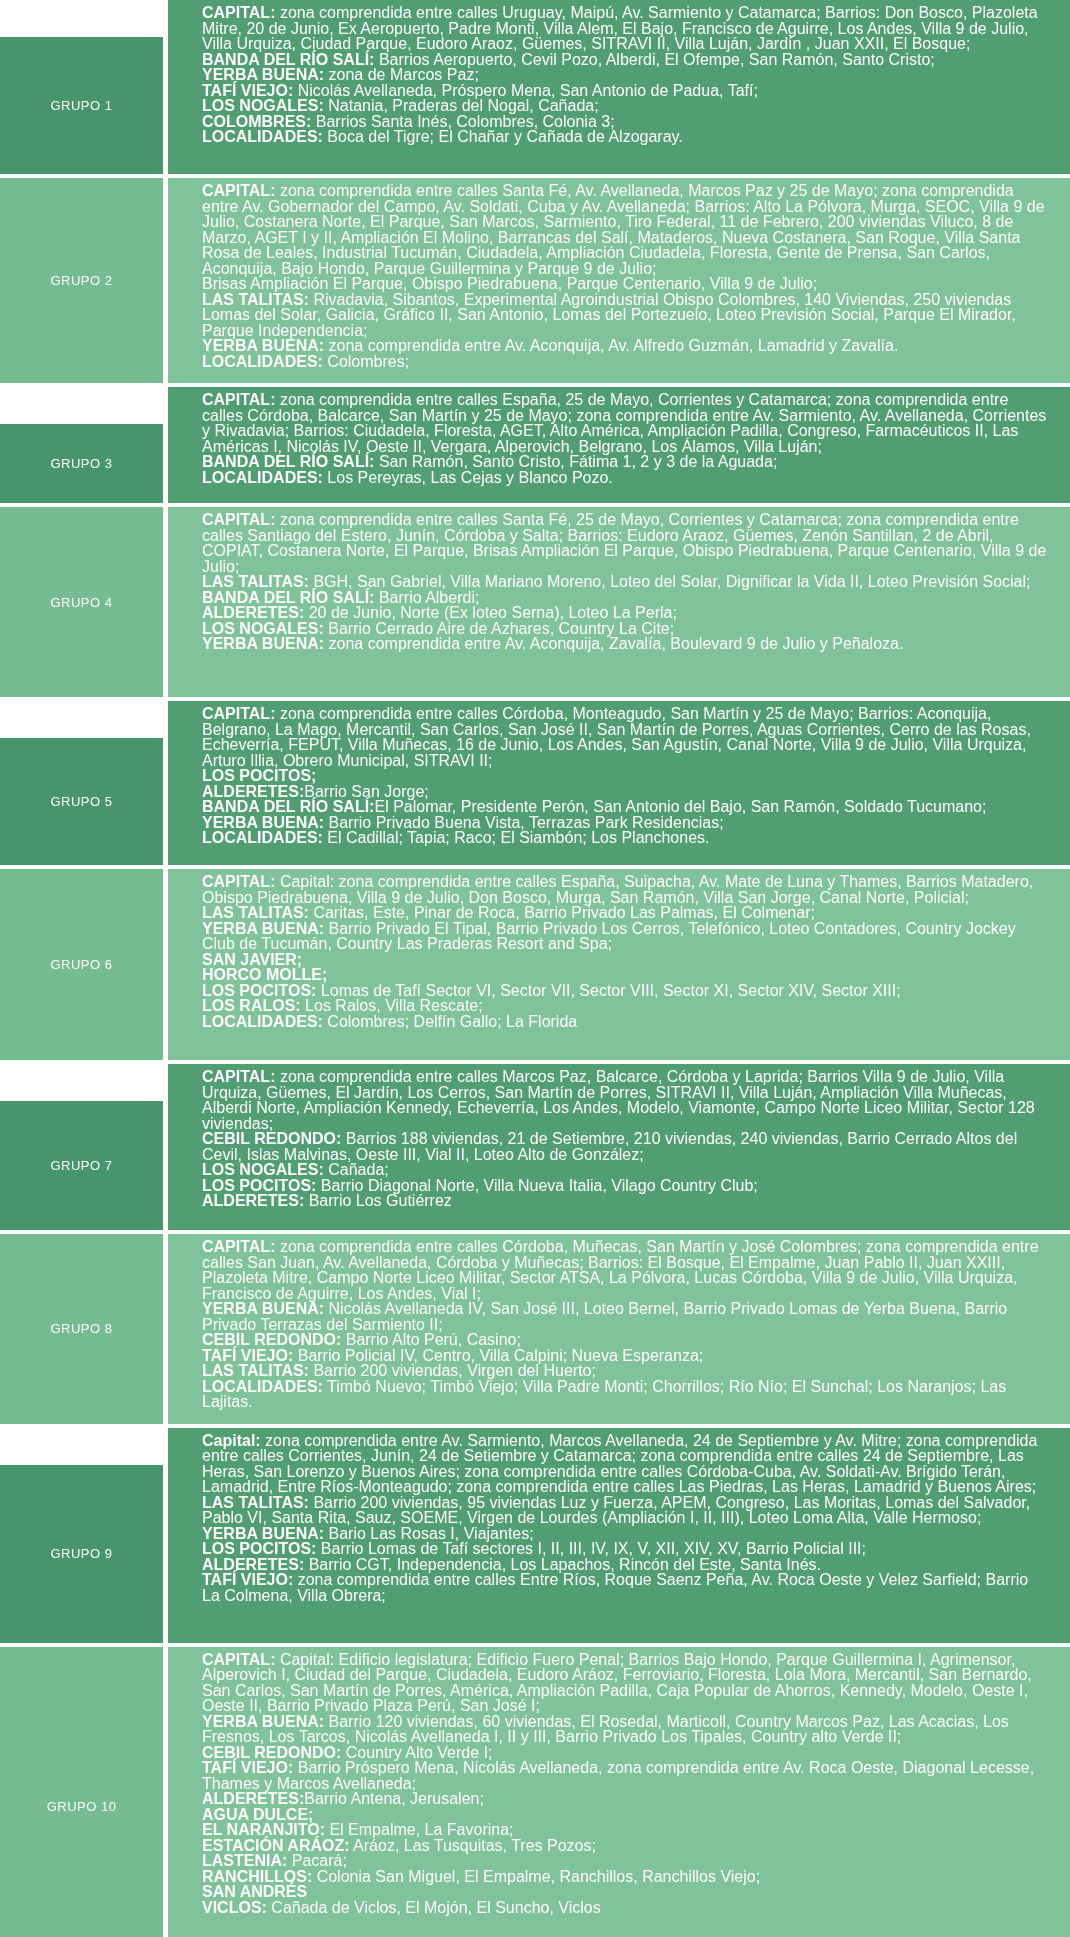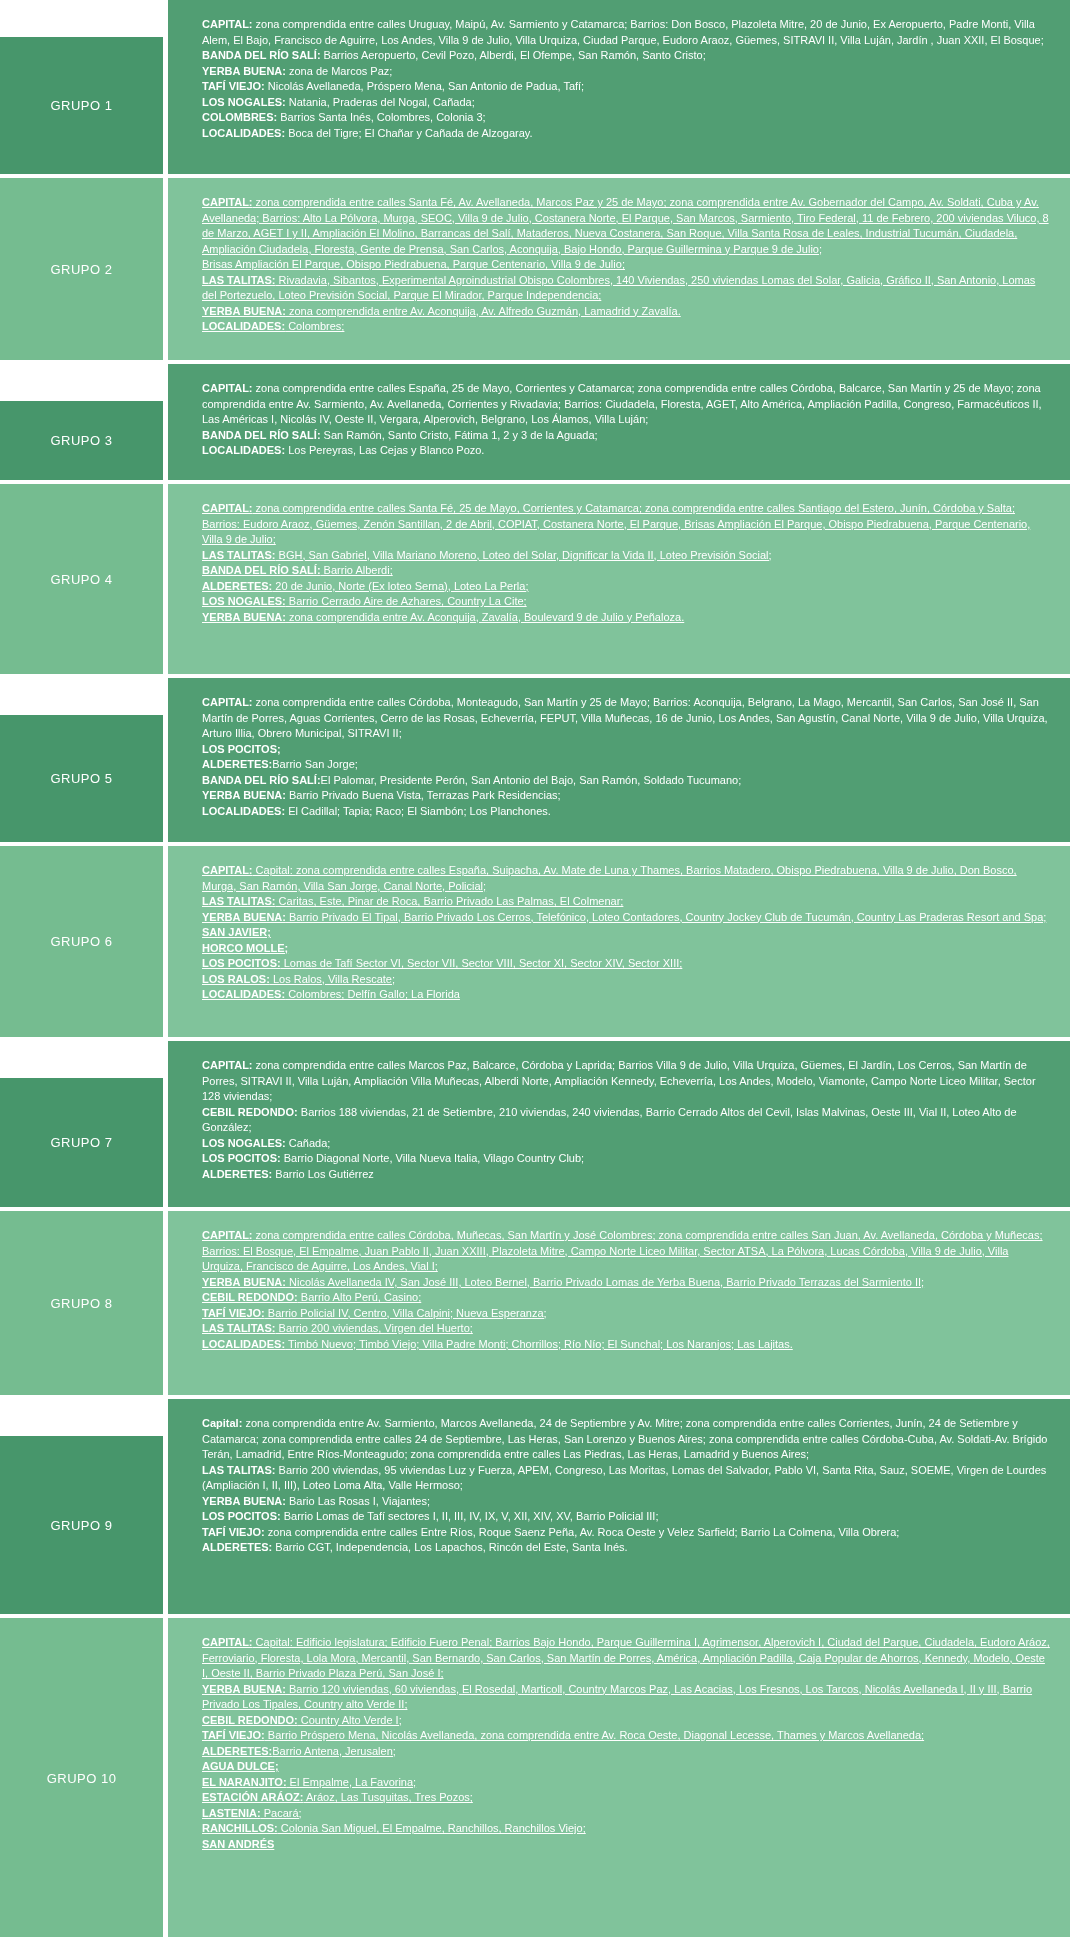--- a/index.html
+++ b/index.html
@@ -16,36 +16,36 @@
     gap: 4px;
   }
   .row {
     display: flex;
     gap: 5px;
     width: 100%;
   }
   .row.dark .label-cell   { background: var(--dark_label, #47966B); margin-top: 37px; }
   .row.dark .content-cell { background: var(--dark_content, #519E73); }
   .row.light .label-cell   { background: var(--light_label, #75BC90); text-align: right; }
-  .row.light .content-cell { background: var(--light_content, #80C39B); text-decoration: underline; }
+  .row.light .content-cell { background: var(--light_content, #80C39B); }
   .label-cell {
     width: 163px;
     flex: 0 0 163px;
     display: flex;
     align-items: center;
     justify-content: center;
     color: var(--text, #ffffff);
     font-size: 13px;
     letter-spacing: 0.5px;
   }
   .content-cell {
     flex: 1;
     color: var(--text, #ffffff);
-    padding: 17px 20px 14px 34px;
-    font-size: 11px;
+    padding: 5px 20px 14px 34px;
+    font-size: 16px;
     line-height: 15.5px;
     box-sizing: border-box;
   }
   .entry { margin: 0; }
   .entry strong { font-weight: bold; }
   
   .row:nth-child(1)  { min-height: 174px; }
   .row:nth-child(2)  { min-height: 182px; }
   .row:nth-child(3)  { min-height: 116px; }
   .row:nth-child(4)  { min-height: 190px; }
@@ -172,36 +172,37 @@
 
   <div class="row dark">
     <div class="label-cell">
       <span>GRUPO 9</span>
     </div>
     <div class="content-cell">
         <div class="entry"><strong>Capital:</strong><span> zona comprendida entre Av. Sarmiento, Marcos Avellaneda, 24 de Septiembre y Av. Mitre; zona comprendida entre calles Corrientes, Junín, 24 de Setiembre y Catamarca; zona comprendida entre calles 24 de Septiembre, Las Heras, San Lorenzo y Buenos Aires; zona comprendida entre calles Córdoba-Cuba, Av. Soldati-Av. Brígido Terán, Lamadrid, Entre Ríos-Monteagudo; zona comprendida entre calles Las Piedras, Las Heras, Lamadrid y Buenos Aires;</span></div>
         <div class="entry"><strong>LAS TALITAS:</strong><span> Barrio 200 viviendas, 95 viviendas Luz y Fuerza, APEM, Congreso, Las Moritas, Lomas del Salvador, Pablo VI, Santa Rita, Sauz, SOEME, Virgen de Lourdes (Ampliación I, II, III), Loteo Loma Alta, Valle Hermoso;</span></div>
         <div class="entry"><strong>YERBA BUENA:</strong><span> Bario Las Rosas I, Viajantes;</span></div>
         <div class="entry"><strong>LOS POCITOS:</strong><span>  Barrio Lomas de Tafí sectores I, II, III, IV, IX, V, XII, XIV, XV, Barrio Policial III;</span></div>
+        <div class="entry"><strong>ALDERETES:</strong><span> Barrio CGT, Independencia, Los Lapachos, Rincón del Este, Santa Inés.</span></div>
         <div class="entry"><strong>TAFÍ VIEJO:</strong><span> zona comprendida entre calles Entre Ríos, Roque Saenz Peña, Av. Roca Oeste y Velez Sarfield; Barrio La Colmena, Villa Obrera;</span></div>
-        <div class="entry"><strong>ALDERETES:</strong><span> Barrio CGT, Independencia, Los Lapachos, Rincón del Este, Santa Inés.</span></div>
       </div>
   </div>
 
   <div class="row light">
     <div class="label-cell">
       <span>GRUPO 10</span>
     </div>
     <div class="content-cell">
         <div class="entry"><strong>CAPITAL:</strong><span> Capital: Edificio legislatura; Edificio Fuero Penal; Barrios Bajo Hondo, Parque Guillermina I, Agrimensor, Alperovich I, Ciudad del Parque, Ciudadela, Eudoro Aráoz, Ferroviario, Floresta, Lola Mora, Mercantil, San Bernardo, San Carlos, San Martín de Porres, América, Ampliación Padilla, Caja Popular de Ahorros, Kennedy, Modelo, Oeste I, Oeste II, Barrio Privado Plaza Perú, San José I;</span></div>
         <div class="entry"><strong>YERBA BUENA:</strong><span> Barrio 120 viviendas, 60 viviendas, El Rosedal, Marticoll, Country Marcos Paz, Las Acacias, Los Fresnos, Los Tarcos, Nicolás Avellaneda I, II y III, Barrio Privado Los Tipales, Country alto Verde II;</span></div>
         <div class="entry"><strong>CEBIL REDONDO:</strong><span>  Country Alto Verde I;</span></div>
         <div class="entry"><strong>TAFÍ VIEJO:</strong><span> Barrio Próspero Mena, Nicolás Avellaneda, zona comprendida entre Av. Roca Oeste, Diagonal Lecesse, Thames y Marcos Avellaneda;</span></div>
         <div class="entry"><strong>ALDERETES:</strong><span>Barrio Antena, Jerusalen;</span></div>
         <div class="entry"><strong>AGUA DULCE;</strong></div>
         <div class="entry"><strong>EL NARANJITO:</strong><span> El Empalme, La Favorina;</span></div>
         <div class="entry"><strong>ESTACIÓN ARÁOZ:</strong><span> Aráoz, Las Tusquitas, Tres Pozos;</span></div>
         <div class="entry"><strong>LASTENIA:</strong><span> Pacará;</span></div>
         <div class="entry"><strong>RANCHILLOS:</strong><span> Colonia San Miguel, El Empalme, Ranchillos, Ranchillos Viejo;</span></div>
         <div class="entry"><strong>SAN ANDRÉS</strong></div>
+        <div class="entry"><strong>VICLOS:</strong><span> Cañada de Viclos, El Mojón, El Suncho, Viclos</span></div>
       </div>
   </div>
 </div>
 
 </body></html>

